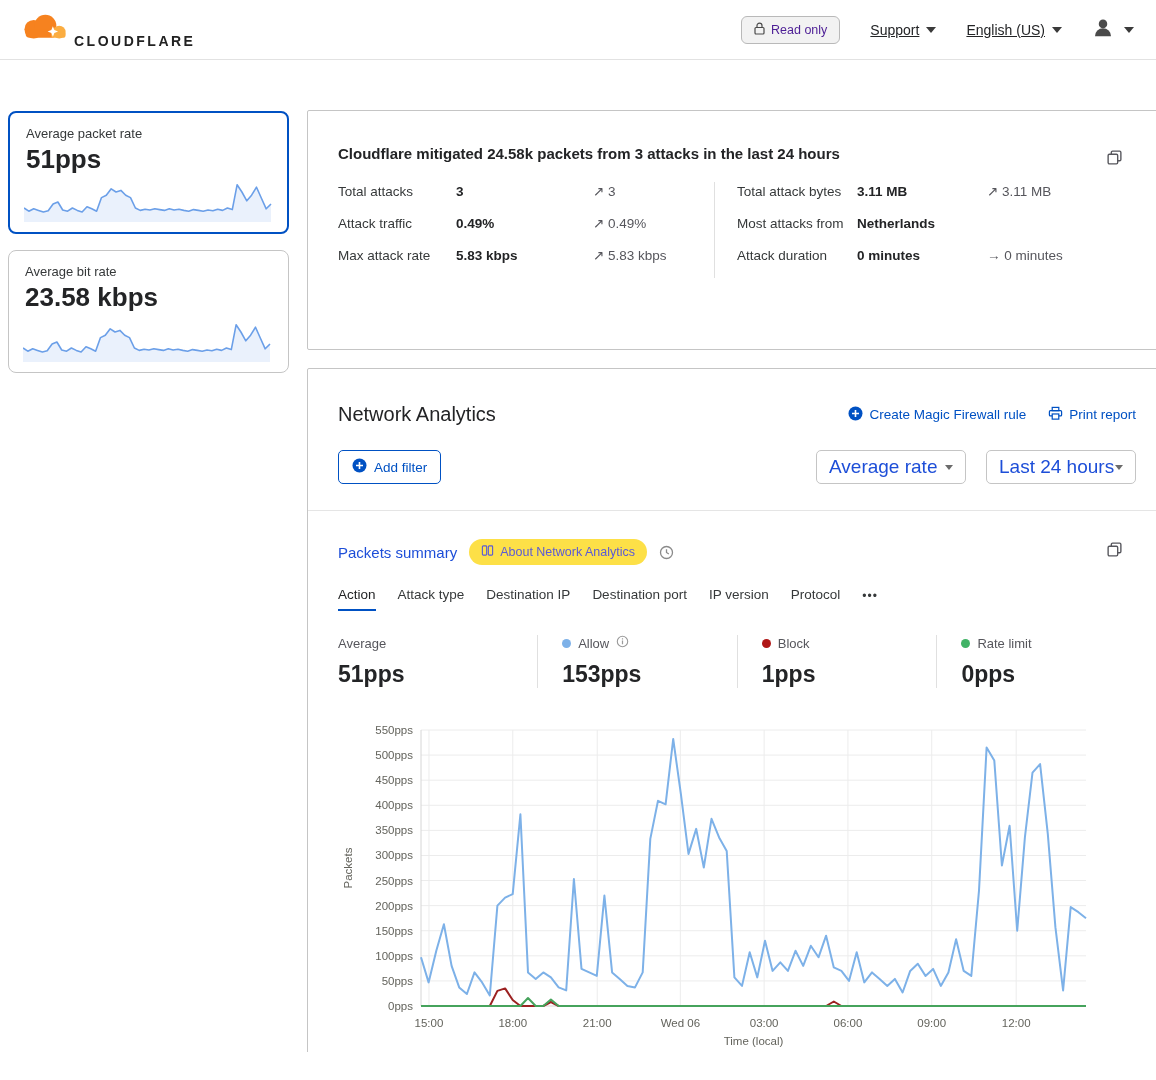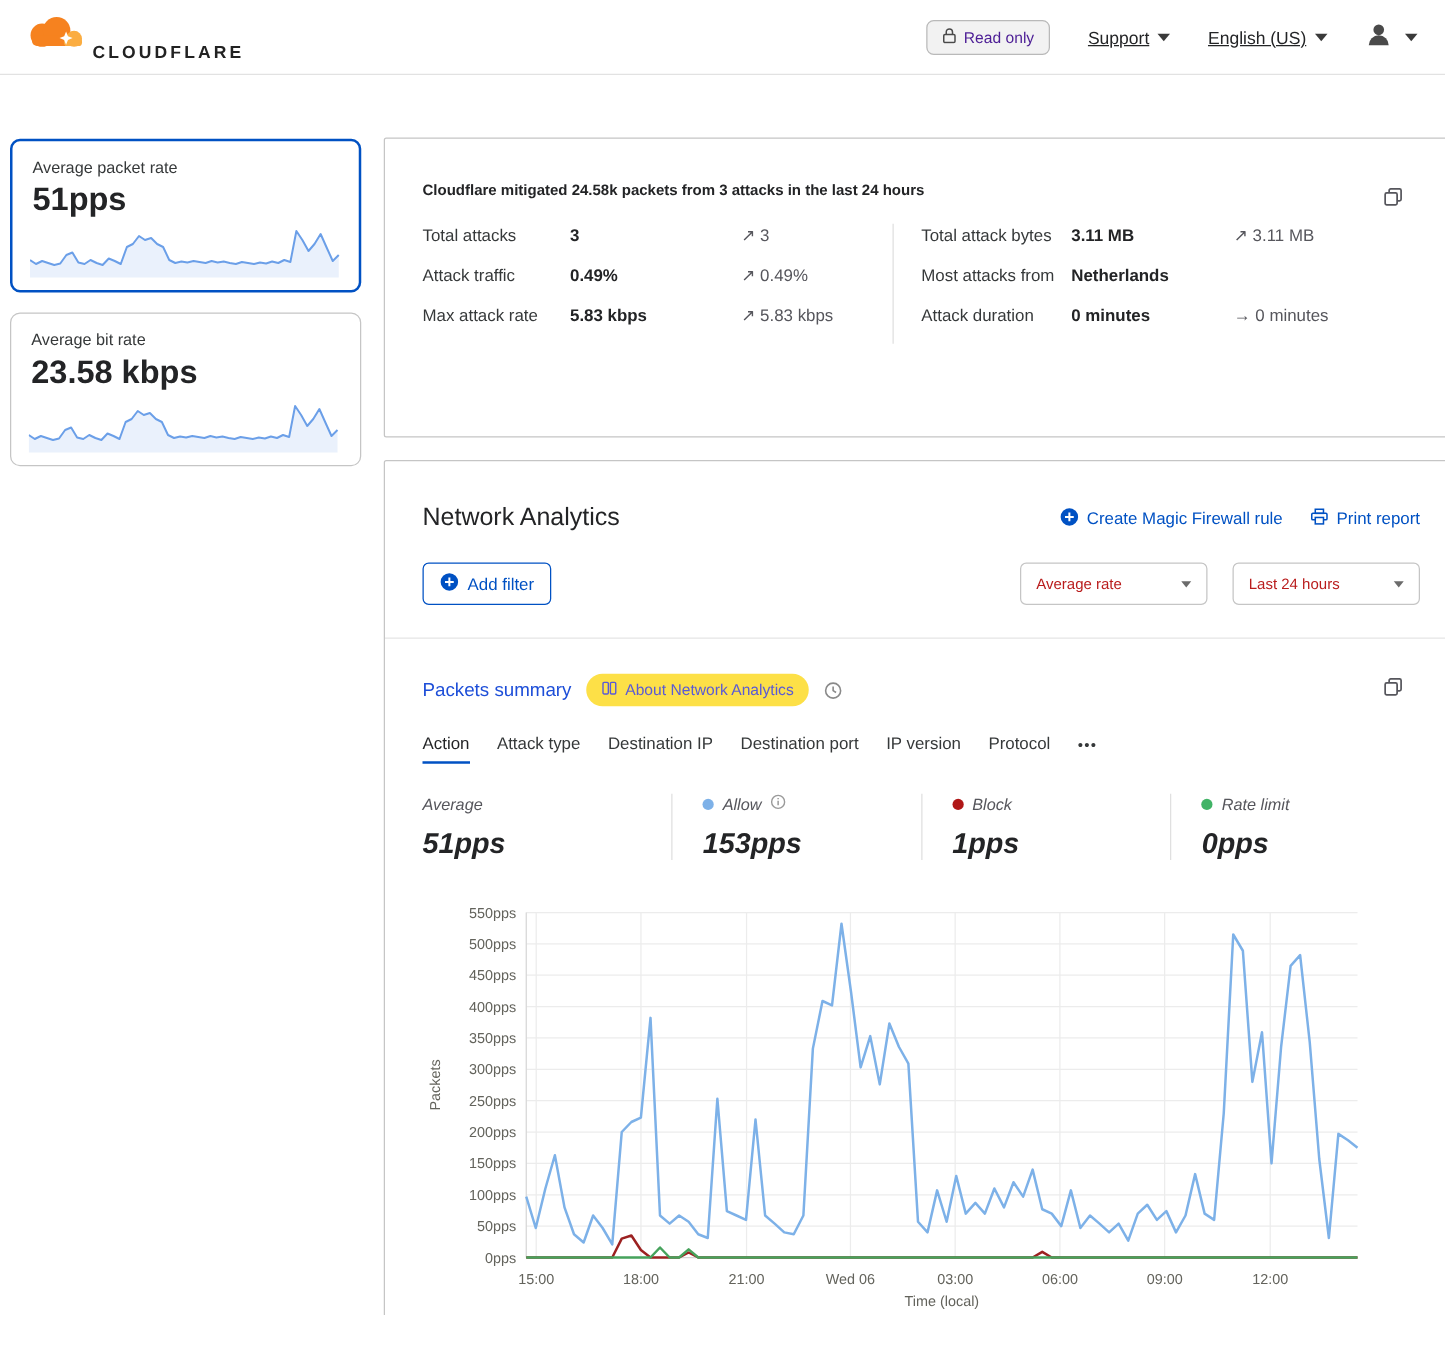--- a/index.html
+++ b/index.html
@@ -26,21 +26,21 @@
   .metric-card.selected { border:2px solid #0051c3; }
   .metric-label { font-size:13px; color:#36393a; }
   .metric-value { font-size:26px; font-weight:600; color:#232426; margin-top:3px; }
   .spark { position:absolute; left:14px; right:14px; bottom:8px; height:48px; }
 
   
   .panel { position:absolute; left:307px; width:860px; background:#fff; border:1px solid #c5c5c5; border-radius:2px; }
   #attack-panel { top:110px; height:240px; padding:34px 30px 0; }
   #na-panel { top:368px; height:920px; padding:0 30px; }
 
-  .panel-title { font-size:12px; font-weight:700; color:#232426; padding-right:60px; }
+  .panel-title { font-size:15px; font-weight:700; color:#232426; padding-right:60px; }
   .copy-btn { position:absolute; right:42px; width:18px; height:18px; cursor:pointer; }
 
   .attack-stats { display:flex; margin-top:20px; }
   .stats-col-left { width:376px; }
   .stats-col-right { flex:1; border-left:1px solid #e0e0e0; padding-left:22px; }
   .stat-row { display:grid; grid-template-columns:118px 137px 1fr; column-gap:0; margin-bottom:12px;
               font-size:13.5px; line-height:20px; }
   .stats-col-right .stat-row { grid-template-columns:120px 130px 1fr; }
   .stat-label { color:#36393a; }
   .stat-value { font-weight:700; color:#232426; }
@@ -51,39 +51,39 @@
   .na-title { font-size:20px; font-weight:500; color:#232426;text-align:center; }
   .na-links { margin-left:auto; display:flex; gap:22px; }
   .blue-link { display:flex; align-items:center; gap:6px; color:#0051c3; font-size:13.5px; cursor:pointer; }
 
   .filter-row { display:flex; align-items:flex-start; margin-top:24px; }
   .add-filter-btn { display:flex; align-items:center; gap:7px; border:1px solid #0051c3; border-radius:5px;
                     background:#fff; color:#0051c3; font-size:13.5px; padding:7px 13px; cursor:pointer;
                     font-family:"Liberation Sans", sans-serif; }
   .selects { margin-left:auto; display:flex; gap:20px; }
   .select-box { width:150px; height:34px; border:1px solid #c5c5c5; border-radius:5px; display:flex;
-                align-items:center; padding:0 12px; font-size:12px; color:#b91c1c; cursor:pointer; background:#fff; }
+                align-items:center; padding:0 12px; font-size:19px; color:#1d4ed8; cursor:pointer; background:#fff; }
   .select-caret { margin-left:auto; width:0; height:0; border-left:4.5px solid transparent;
                   border-right:4.5px solid transparent; border-top:5.5px solid #6b6b6b; }
 
   .panel-divider { border:none; border-top:1px solid #e5e5e5; margin:26px -30px 0; }
 
   
   .ps-header { display:flex; align-items:center; margin-top:28px; gap:12px; }
   .ps-title { font-size:15px; font-weight:400; color:#1d4ed8; }
   .about-badge { display:flex; align-items:center; gap:6px; background:#fde047; color:#5a5ad6;
                  border-radius:14px; padding:5px 12px; font-size:12.5px; cursor:pointer; }
   .clock-btn { cursor:pointer; display:flex; align-items:center; }
 
   .tabs { display:flex; gap:22px; margin-top:22px; font-size:13.5px; color:#36393a; }
   .tab { padding-bottom:7px; cursor:pointer; }
   .tab.active { color:#232426; border-bottom:2px solid #0051c3; }
   .tab-more { cursor:pointer; letter-spacing:1px; color:#36393a; font-size:12px; padding-top:2px; }
 
-  .legend-stats { display:flex; margin-top:24px;font-style:italic; }
+  .legend-stats { display:flex; margin-top:24px; }
   .legend-cell { width:203px; }
   .legend-cell + .legend-cell { border-left:1px solid #e0e0e0; padding-left:24px; }
   .legend-top { display:flex; align-items:center; gap:7px; font-size:13px; color:#56565c; height:16px; }
   .legend-dot { width:9px; height:9px; border-radius:50%; display:inline-block; }
   .legend-value { font-size:23px; font-weight:600; color:#232426; margin-top:10px; }
 
   .chart-wrap { margin-top:34px; }
   svg text { font-family:"Liberation Sans", sans-serif; }
 </style>
 </head>

